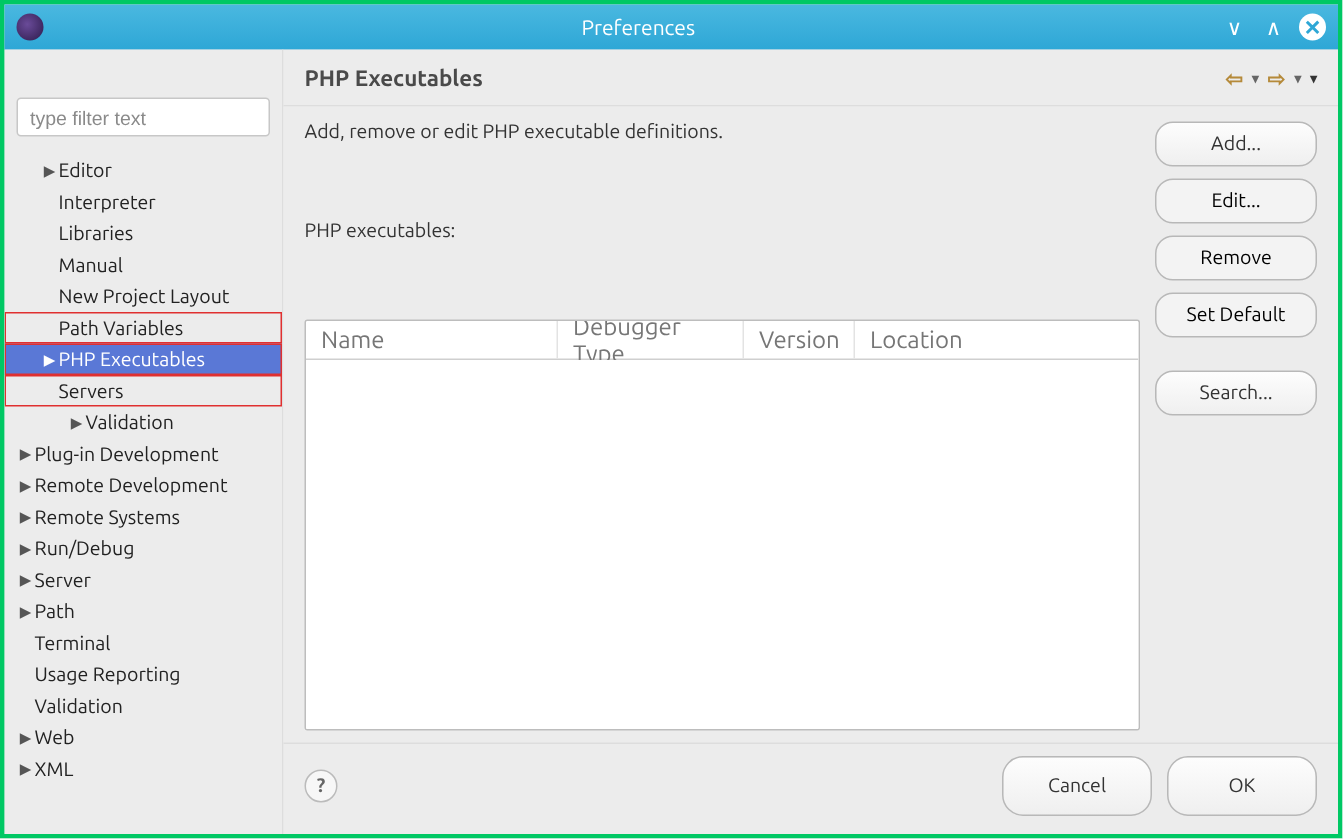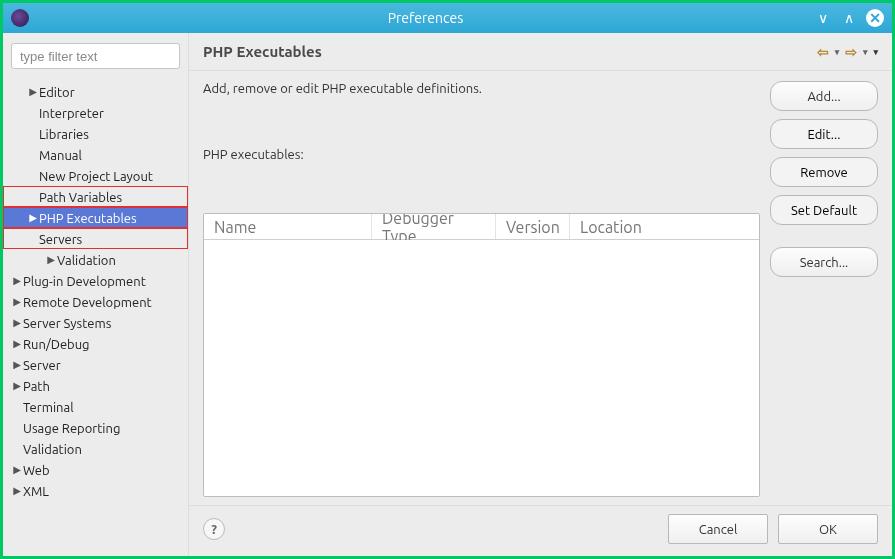--- a/index.html
+++ b/index.html
@@ -42,20 +42,21 @@
   .sidebar {
     width: 186px; background:#ececec; border-right:1px solid #ddd;
     display:flex; flex-direction:column;
   }
   .filter-wrap { padding: 10px 8px 8px; }
   .filter {
     width: 100%; height: 26px;
     border: 1px solid #c7c7c7; border-radius: 3px;
     background:#fff; display:flex; align-items:center; padding:0 6px;
     color:#8a8a8a;
+    margin-top:22px;
   }
   .filter input {
     flex:1; border:none; outline:none; font-size:13px; color:#333;
     background:transparent;
   }
   .filter input::placeholder { color:#8a8a8a; }
   .filter .clear {
     width:14px;height:14px;border-radius:50%;background:#d6d6d6;color:#888;
     font-size:10px;display:flex;align-items:center;justify-content:center;
   }
@@ -121,21 +122,21 @@
     display:flex; align-items:center; padding:8px 14px 12px; gap:10px;
     border-top:1px solid #ddd;
   }
   .footer .help {
     width:22px;height:22px;border:1px solid #bbb;border-radius:50%;
     display:flex;align-items:center;justify-content:center;color:#666;font-weight:bold;
     background:#f7f7f7;
   }
   .footer .spacer { flex:1; }
   .footer .fbtn {
-    min-width:100px; height:30px; border:1px solid #b8b8b8; border-radius:2px;
+    min-width:100px; height:40px; border:1px solid #b8b8b8; border-radius:14px;
     background:linear-gradient(#fdfdfd,#efefef);
     display:flex;align-items:center;justify-content:center; font-size:13px; cursor:pointer;
   }
 </style>
 </head>
 <body>
 
 <div class="window">
 
   <div class="titlebar">
@@ -196,21 +197,21 @@
           <div class="tree-row level0">
             <span class="tw">▶</span>
             <span>Plug-in Development</span>
           </div>
           <div class="tree-row level0">
             <span class="tw">▶</span>
             <span>Remote Development</span>
           </div>
           <div class="tree-row level0">
             <span class="tw">▶</span>
-            <span>Server Systems</span>
+            <span>Remote Systems</span>
           </div>
           <div class="tree-row level0">
             <span class="tw">▶</span>
             <span>Run/Debug</span>
           </div>
           <div class="tree-row level0">
             <span class="tw">▶</span>
             <span>Server</span>
           </div>
           <div class="tree-row level0">

